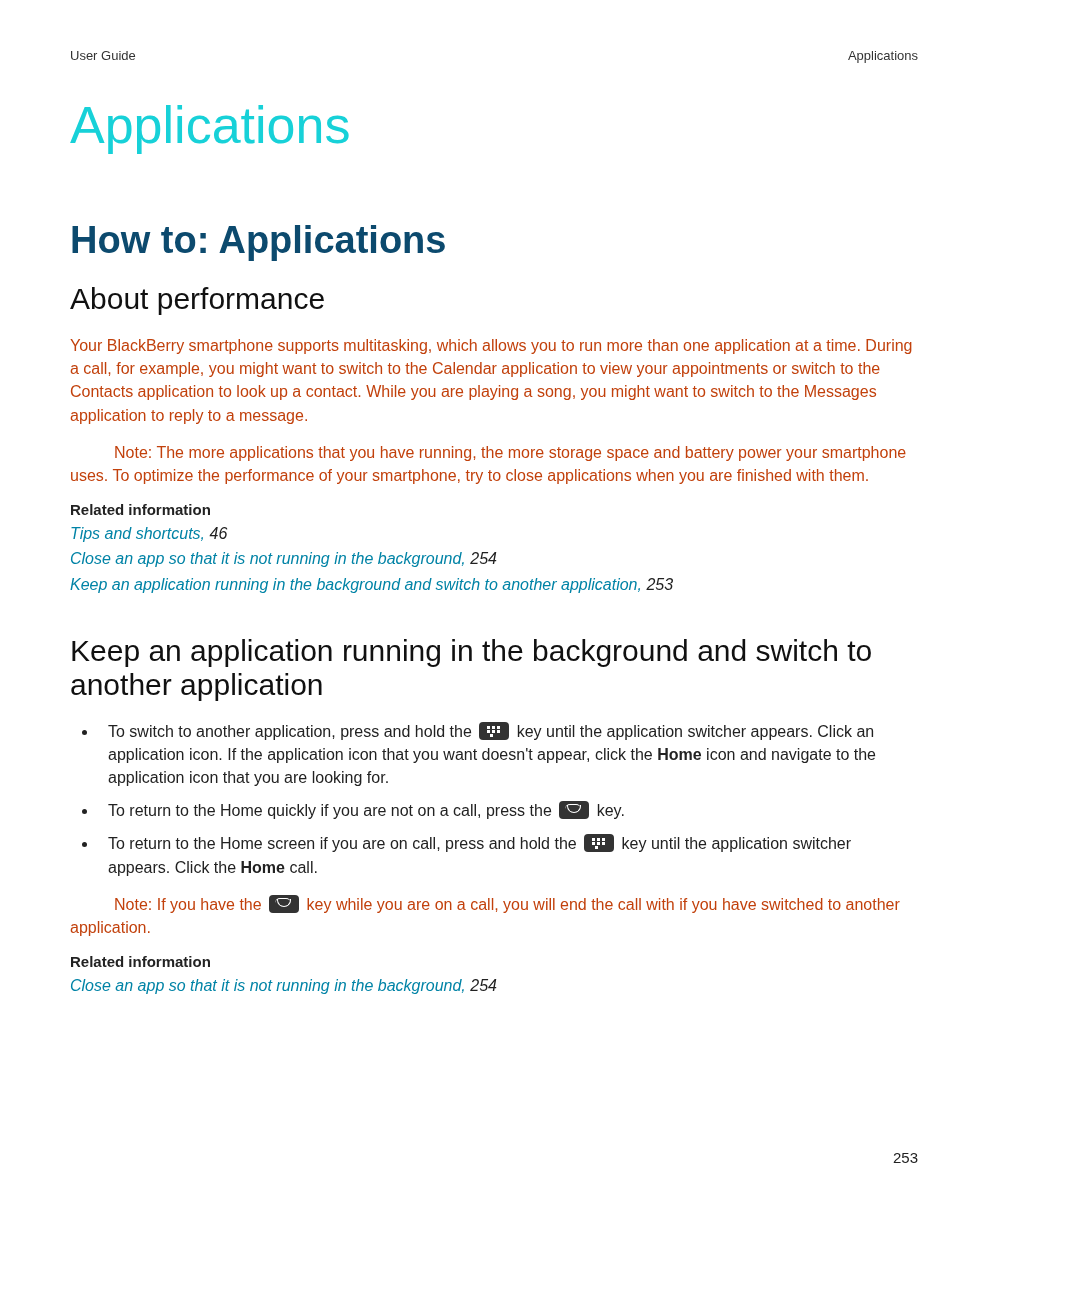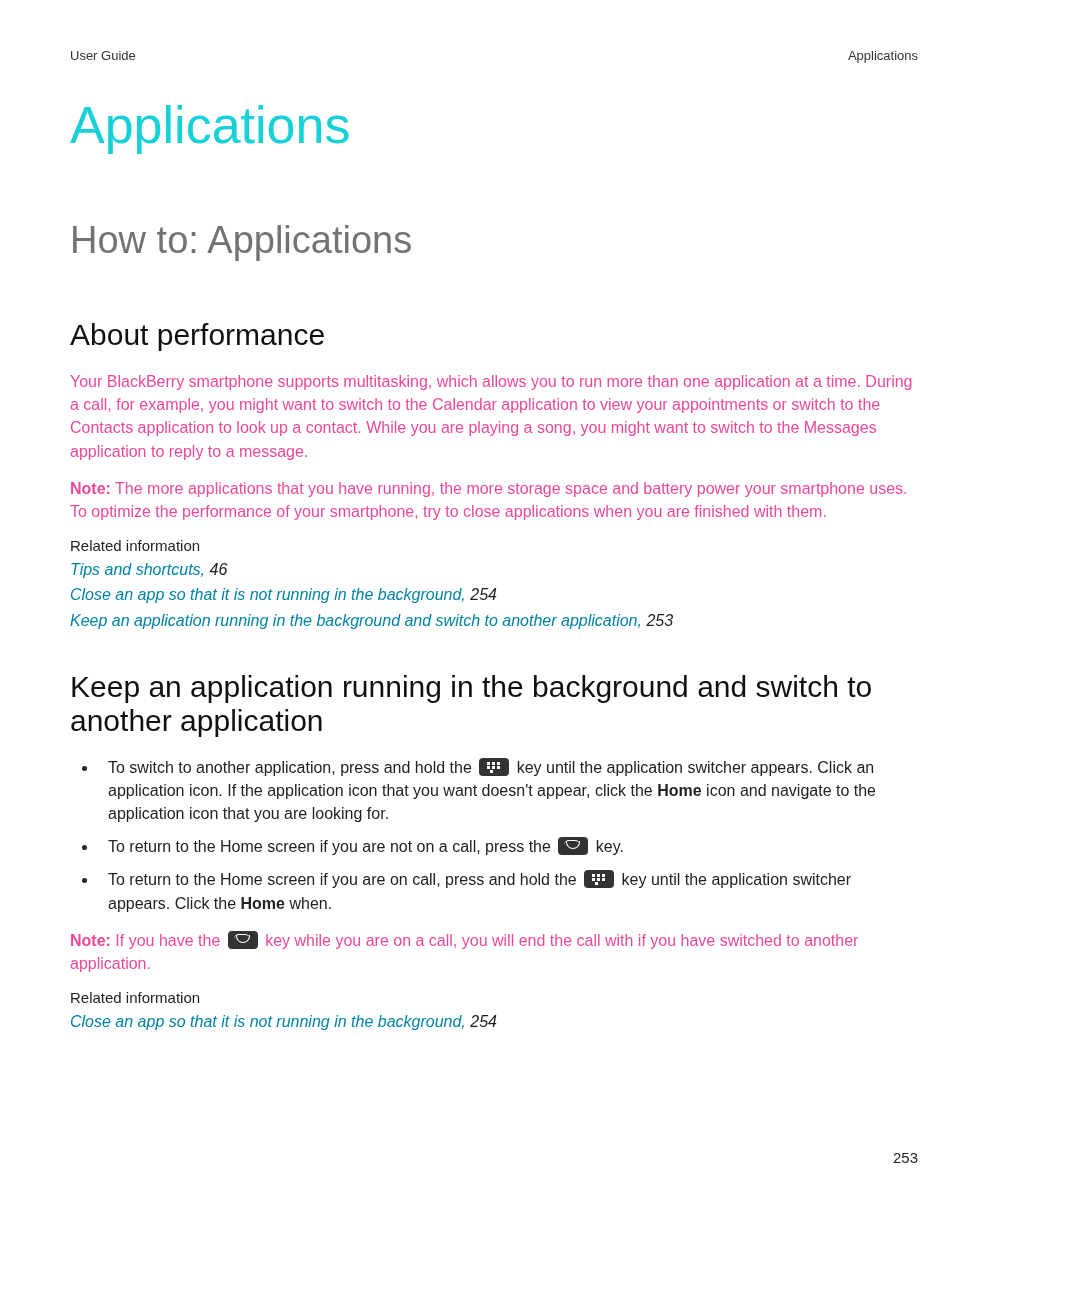--- a/index.html
+++ b/index.html
@@ -23,40 +23,40 @@
     margin-bottom: 32px;
   }
   h1.title {
     color: #17d1d8;
     font-weight: 400;
     font-size: 52px;
     margin: 0 0 64px 0;
     letter-spacing: 0px;
   }
   h2.subtitle {
-    color: #737373;
-    font-weight: 400;
+    color: #0c4a6e;
+    font-weight: 700;
     font-size: 38px;
-    margin: 0 0 56px 0;
+    margin: 0 0 20px 0;
   }
   h3.section {
     color: #111;
     font-weight: 400;
     font-size: 30px;
     margin: 0 0 18px 0;
   }
   p.body {
     font-size: 16px;
     line-height: 1.45;
     margin: 0 0 14px 0;
-    color: #ec4899;
+    color: #c2410c;
   }
-  .note-label { font-weight: 700; }
+  .note-label { font-weight: 400; margin-left: 44px; }
   .related-label {
-    font-weight: 400;
+    font-weight: 700;
     font-size: 15px;
     margin: 8px 0 4px 0;
   }
   .reflink {
     color: #0083a6;
     font-size: 16px;
     line-height: 1.45;
   }
   .refpage {
     color: #222;
@@ -155,30 +155,30 @@
 
     <ul class="bullets">
       <li>
         <span>To switch to another application, press and hold the </span>
         <span class="key-icon menu"></span>
         <span> key until the application switcher appears. Click an application icon. If the application icon that you want doesn't appear, click the </span>
         <span class="bold">Home</span>
         <span> icon and navigate to the application icon that you are looking for.</span>
       </li>
       <li>
-        <span>To return to the Home screen if you are not on a call, press the </span>
+        <span>To return to the Home quickly if you are not on a call, press the </span>
         <span class="key-icon end"></span>
         <span> key.</span>
       </li>
       <li>
         <span>To return to the Home screen if you are on call, press and hold the </span>
         <span class="key-icon menu"></span>
         <span> key until the application switcher appears. Click the </span>
         <span class="bold">Home</span>
-        <span> when.</span>
+        <span> call.</span>
       </li>
     </ul>
 
     <p class="body">
       <span class="note-label">Note:</span><span> If you have the </span>
       <span class="key-icon end"></span>
       <span> key while you are on a call, you will end the call with if you have switched to another application.</span>
     </p>
 
     <div class="related-label">Related information</div>

